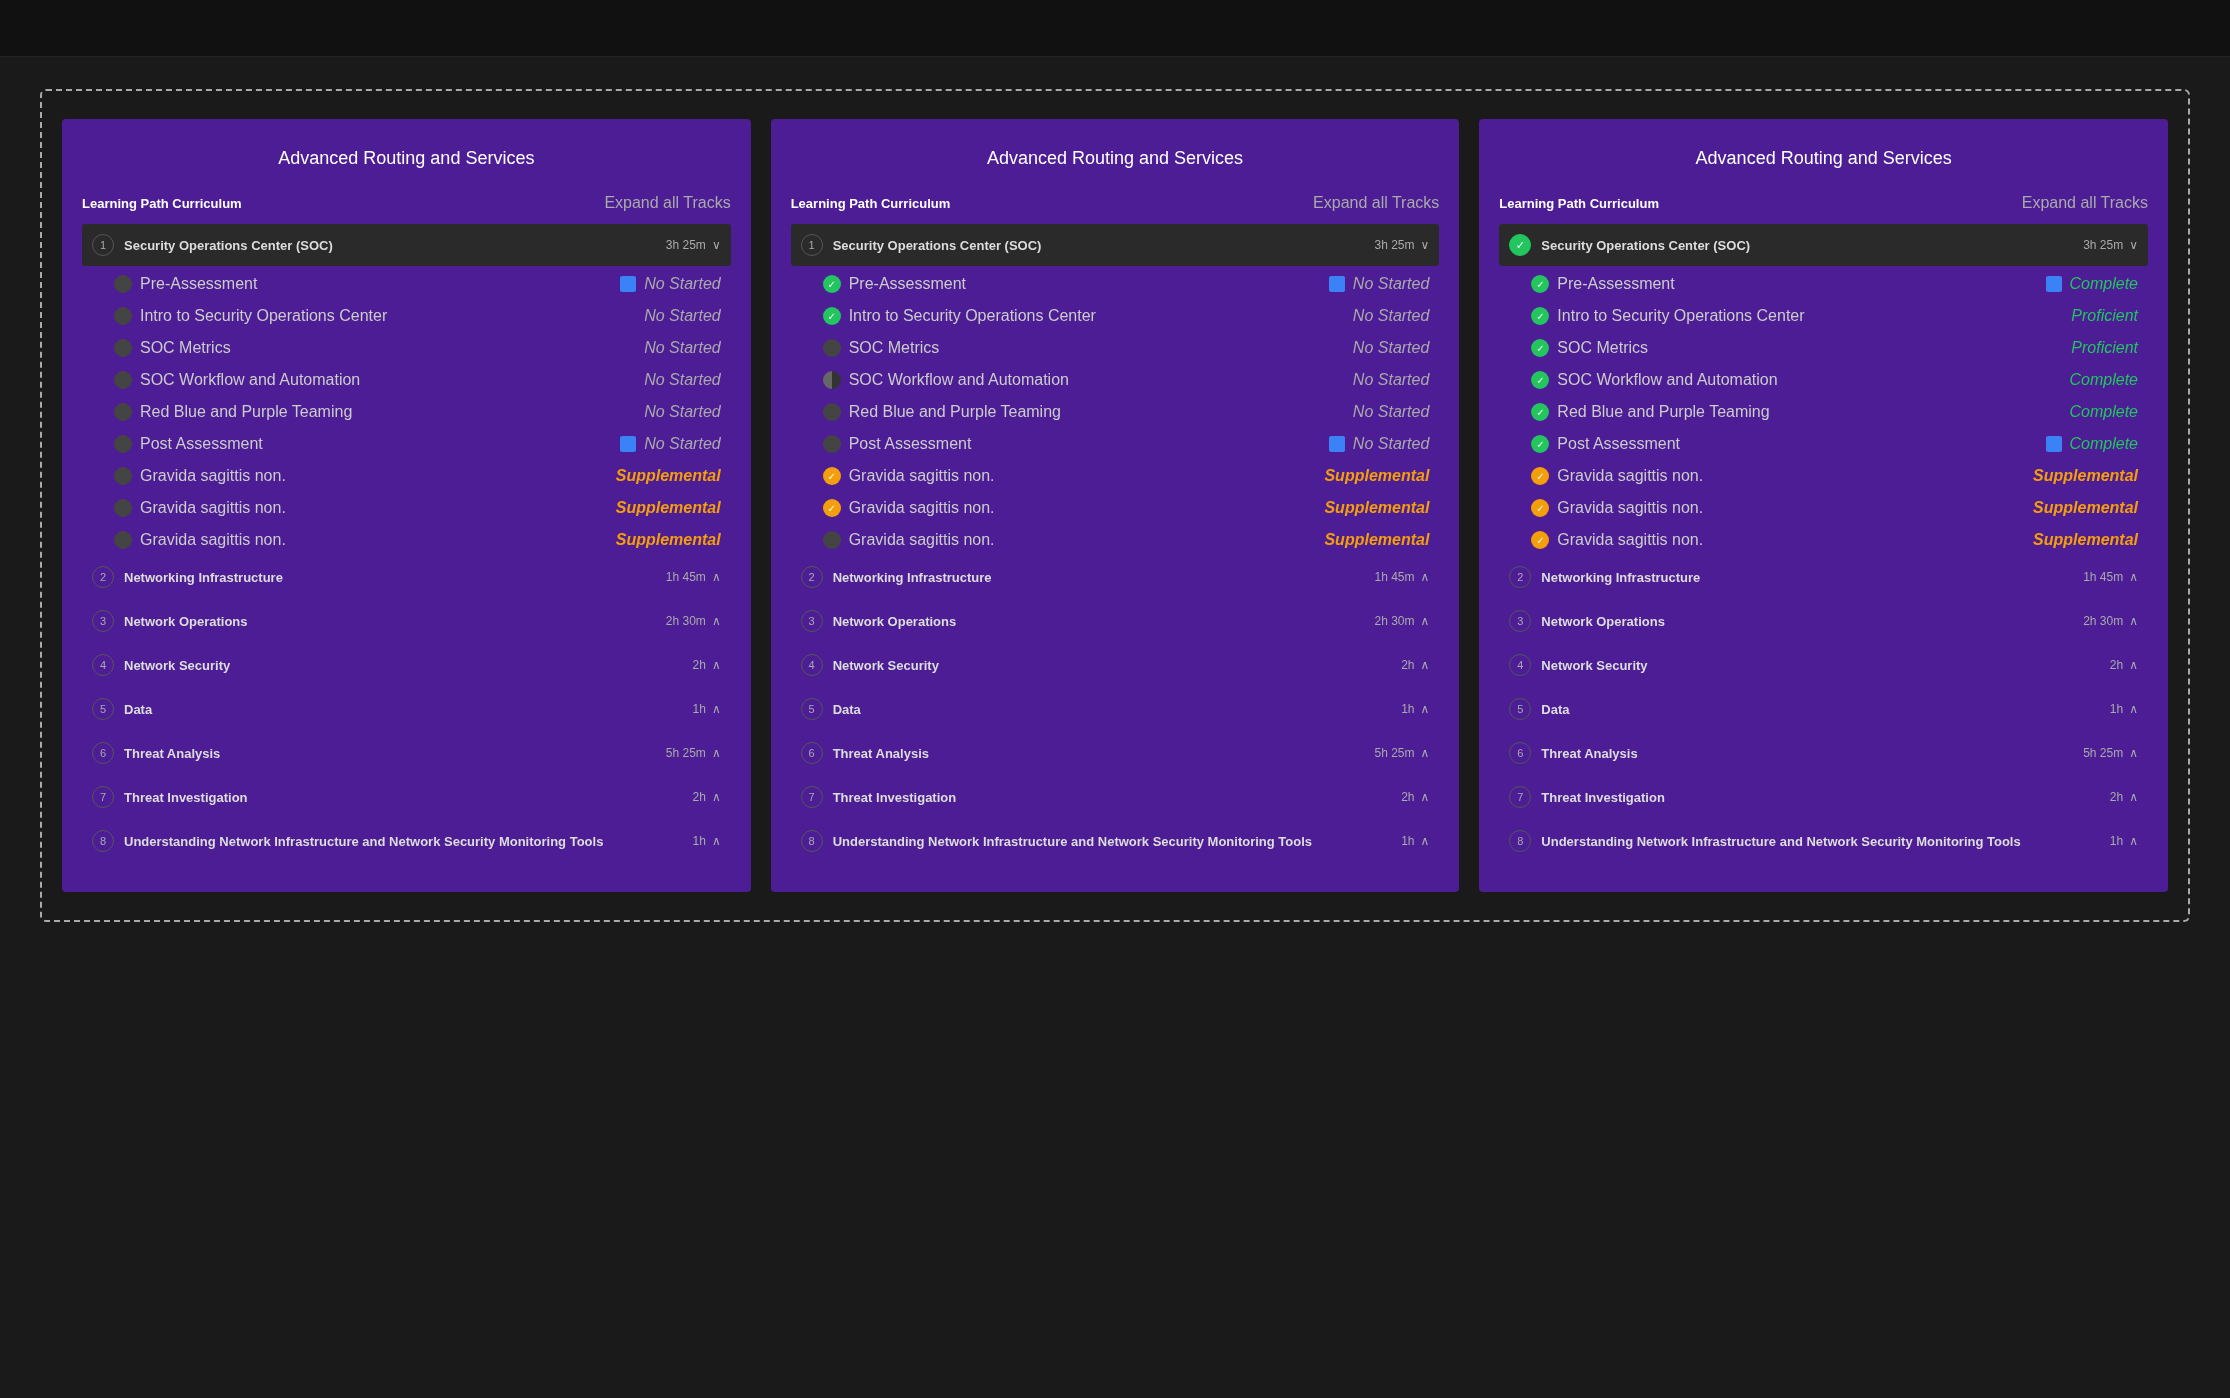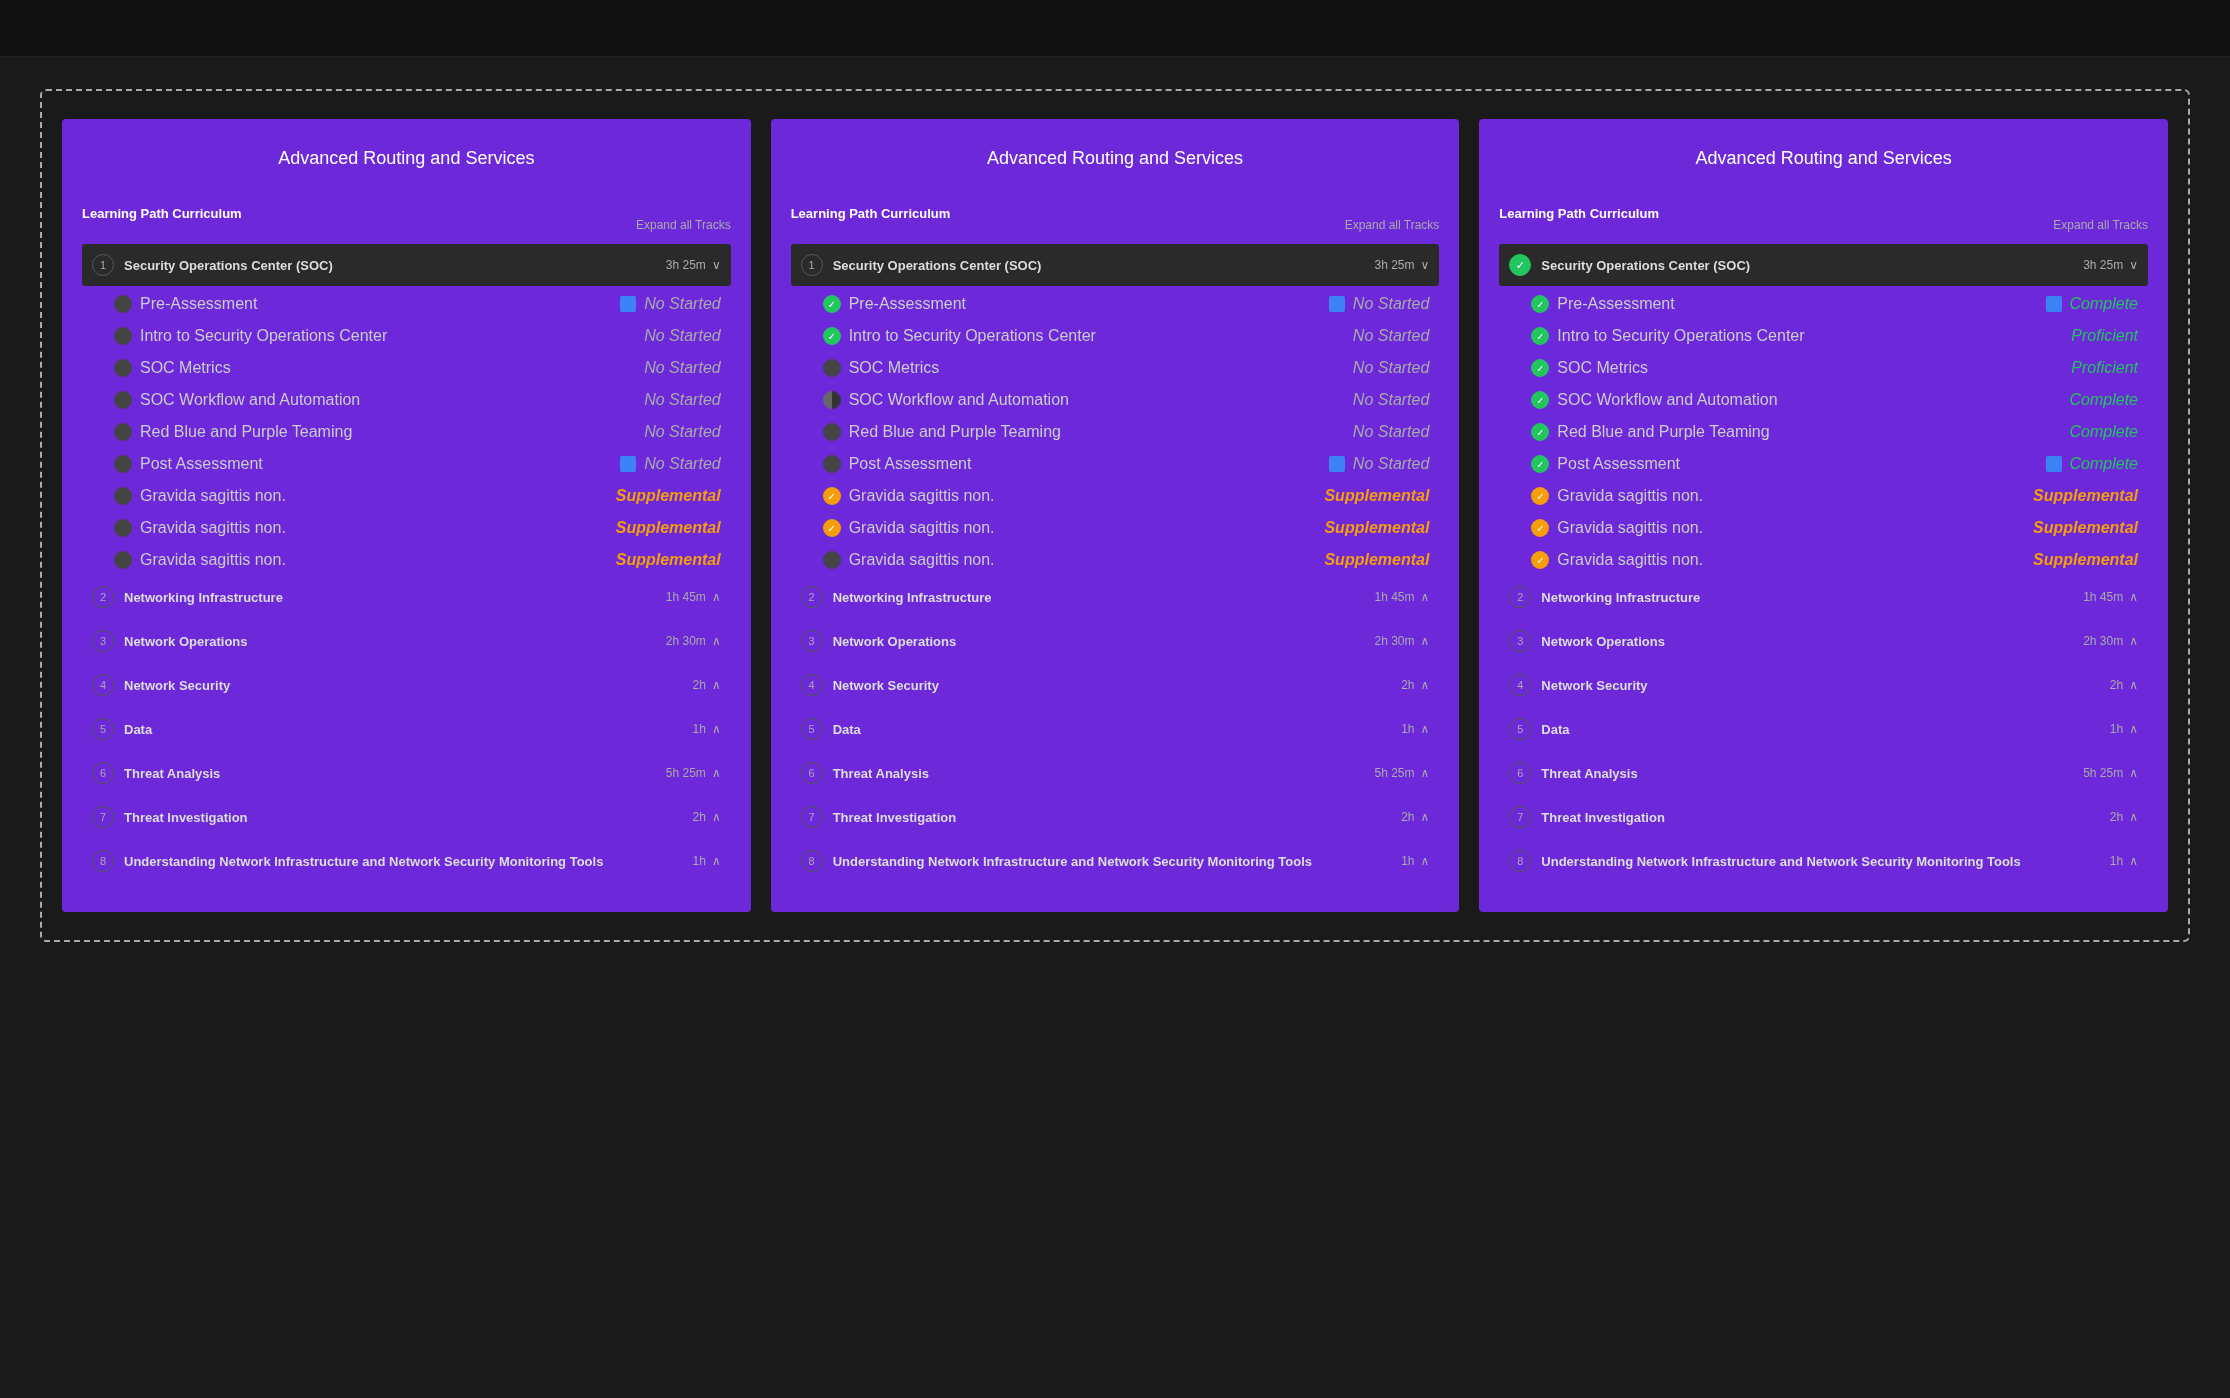--- a/index.html
+++ b/index.html
@@ -24,21 +24,21 @@
     }
     .playlist-container {
       border: 2px dashed #aaa;
       border-radius: 6px;
       padding: 28px 20px;
       display: flex;
       gap: 20px;
       justify-content: space-between;
     }
     .card {
-      background: #6d28d9;
+      background: #4c1d95;
       border-radius: 4px;
       flex: 1;
       padding: 28px 20px;
       min-width: 0;
     }
     .card-title {
       text-align: center;
       font-size: 18px;
       font-weight: 400;
       color: #fff;
@@ -51,24 +51,23 @@
       align-items: center;
       margin-bottom: 12px;
       text-align: center;
     }
     .curriculum-label {
       font-size: 13px;
       font-weight: 700;
       color: #fff;
     }
     .expand-all {
-      font-size: 12px;
+      font-size: 16px;
       color: #aaa;
       cursor: pointer;
-      margin-top: 24px;
     }
     .track-item {
       display: flex;
       align-items: center;
       padding: 10px 10px;
       border-radius: 3px;
       margin-bottom: 2px;
     }
     .track-item.active {
       background: #2a2a2a;

